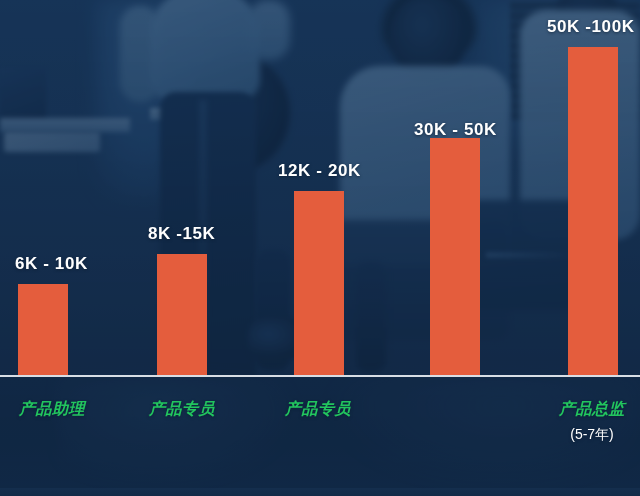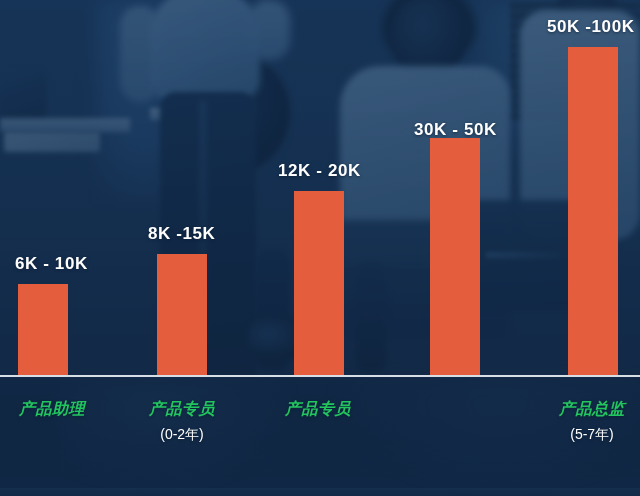--- a/index.html
+++ b/index.html
@@ -200,21 +200,20 @@
     <div class="bar" style="left: 18px; width: 50px; height: 91px; background: rgb(228, 93, 61);"></div>
     <div class="vlabel" style="left:15px;bottom:222px;">6K - 10K</div>
     <div class="catwrap" style="left:0px;width:104px;">
       <div class="cat-title">产品助理</div>
     </div>
 
     <div class="bar" style="left: 157px; width: 50px; height: 121px; background: rgb(228, 93, 61);"></div>
     <div class="vlabel" style="left:148px;bottom:252px;">8K -15K</div>
     <div class="catwrap" style="left:130px;width:104px;">
       <div class="cat-title">产品专员</div>
-      <div class="cat-sub">(0-2年)</div>
     </div>
 
     <div class="bar" style="left: 294px; width: 50px; height: 184px; background: rgb(228, 93, 61);"></div>
     <div class="vlabel" style="left:278px;bottom:315px;margin-top:40px;">12K - 20K</div>
     <div class="catwrap" style="left:266px;width:104px;">
       <div class="cat-title">产品专员</div>
     </div>
 
     <div class="bar" style="left: 430px; width: 50px; height: 237px; background: rgb(228, 93, 61);"></div>
     <div class="vlabel" style="left:414px;bottom:356px;">30K - 50K</div>

